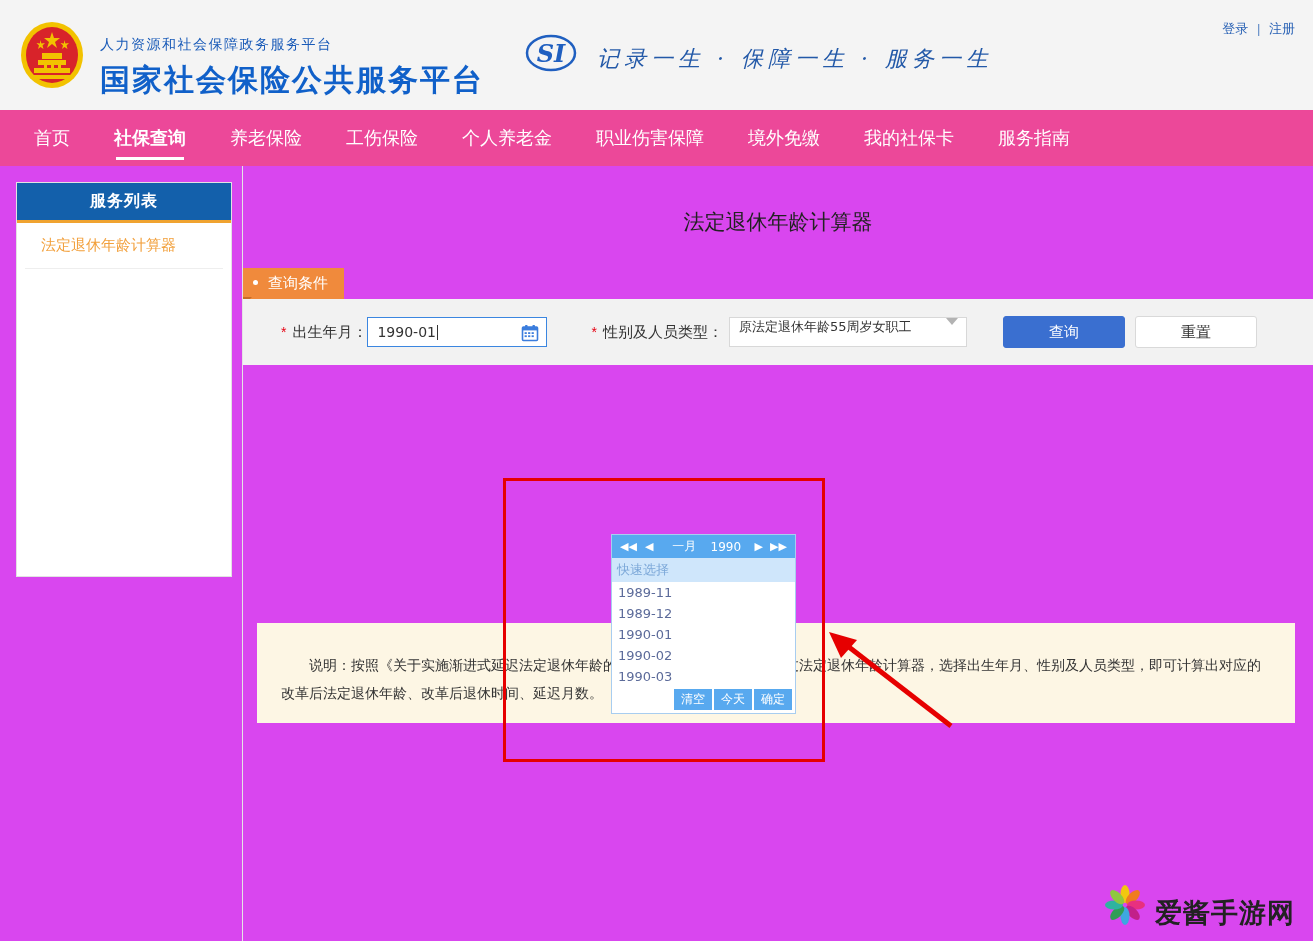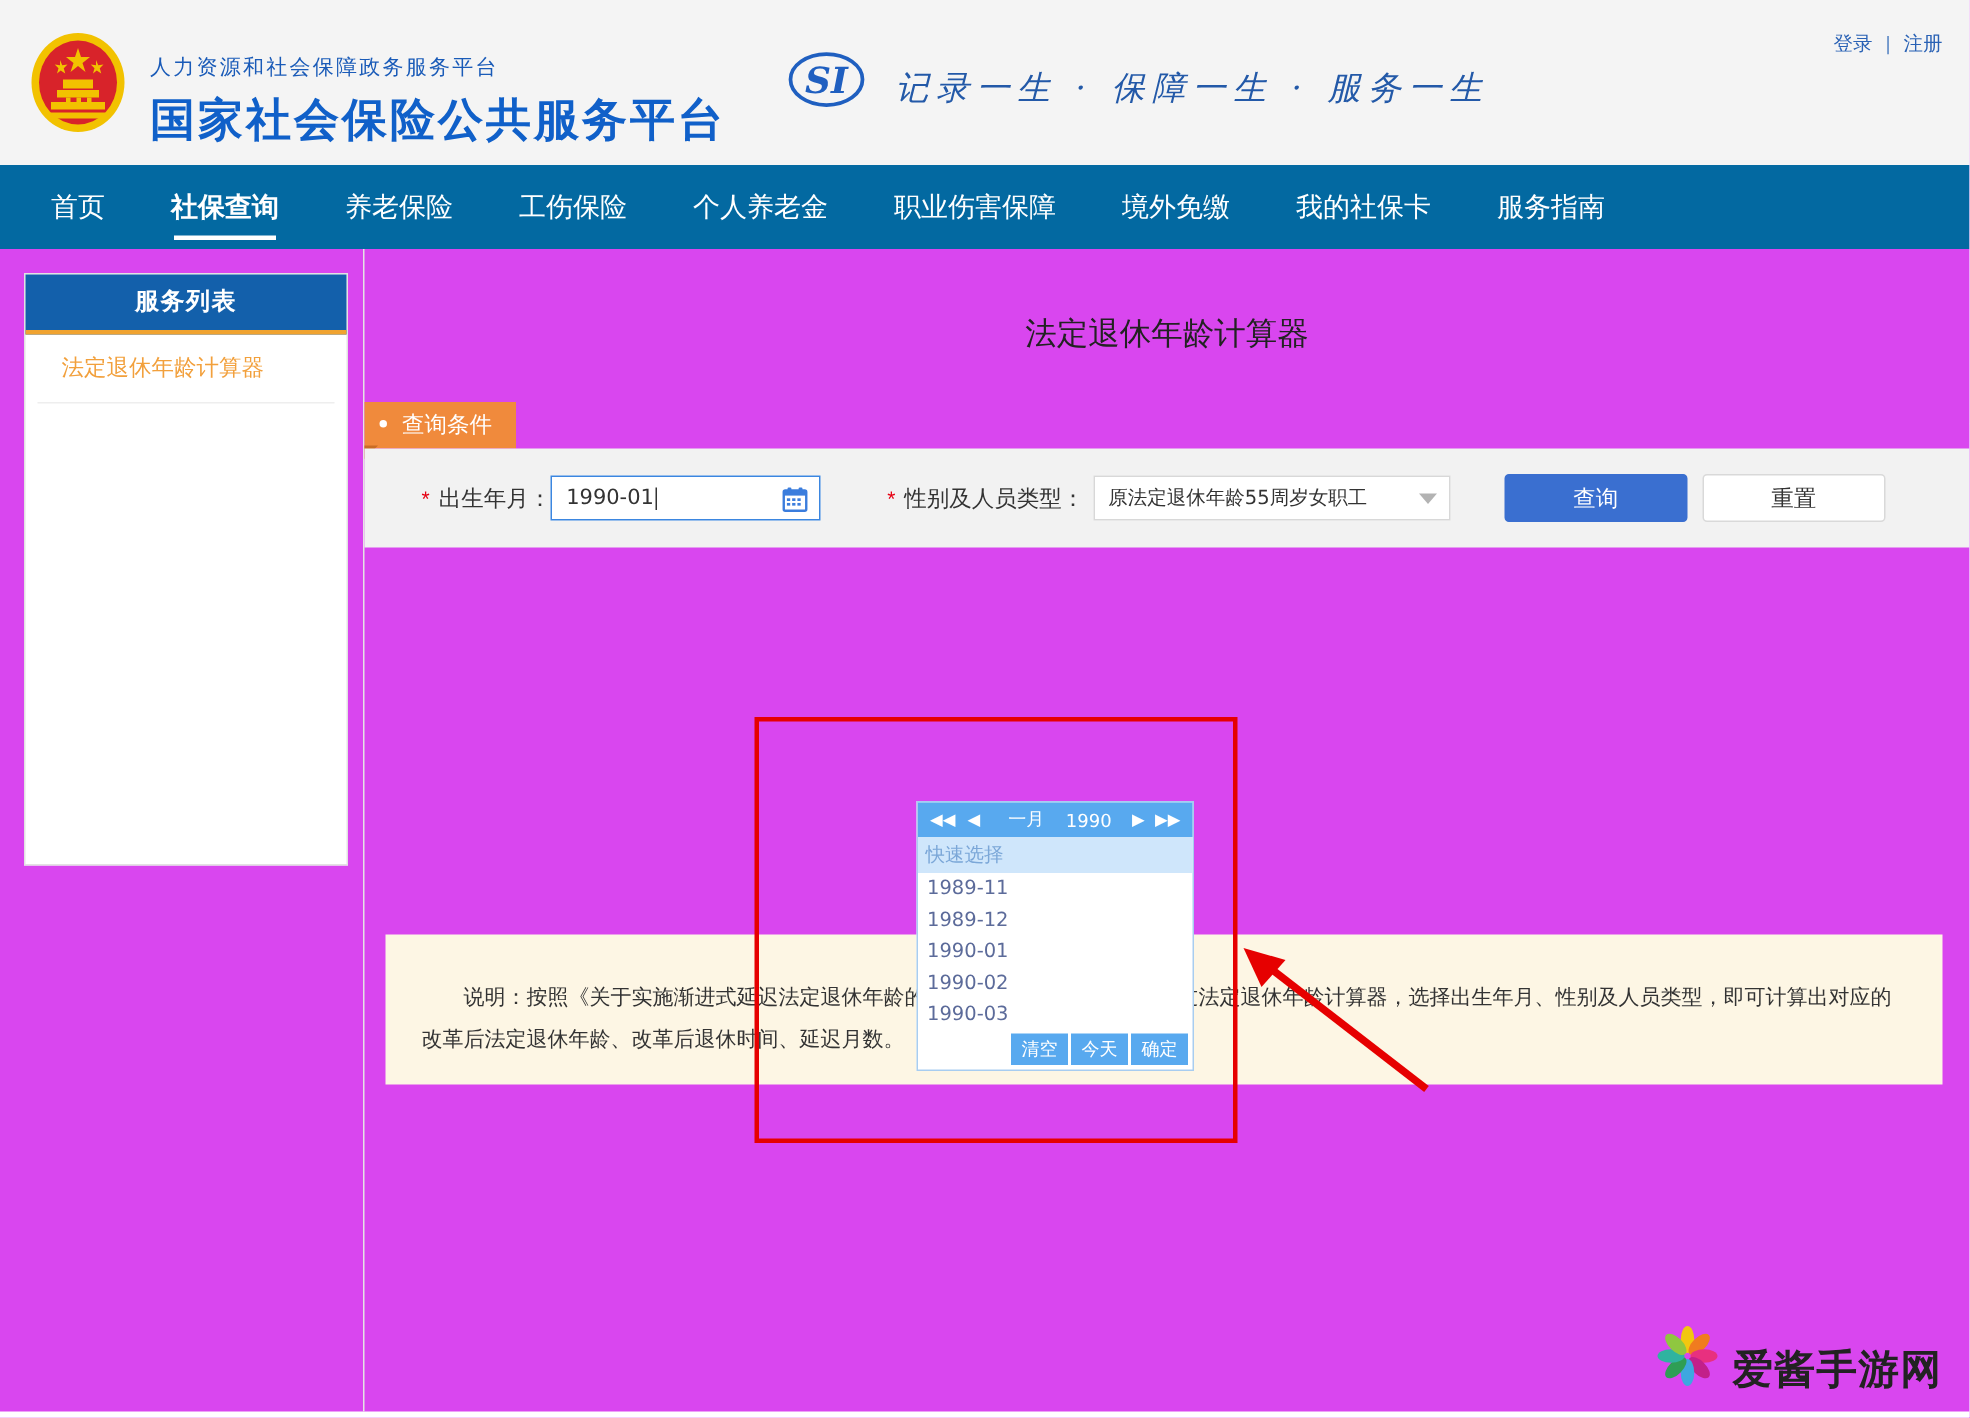--- a/index.html
+++ b/index.html
@@ -45,21 +45,21 @@
   }
   .auth-links {
     position: absolute; right: 18px; top: 20px;
     font-size: 13px; color: #2a62b5;
   }
   .auth-links span { cursor: pointer; }
   .auth-sep { color: #5a86c4; margin: 0 5px; }
 
   
   .navbar {
-    height: 56px; background: #0369a1;
+    height: 56px; background: #ec4899;
     display: flex; align-items: center;
     padding-left: 12px;
     position: relative;
   }
   .nav-item {
     position: relative;
     color: #ffffff; font-size: 18px;
     padding: 0 22px; height: 56px;
     display: flex; align-items: center; justify-content: center;
     white-space: nowrap; cursor: pointer;
@@ -159,21 +159,21 @@
   }
   .caret {
     display: inline-block; width: 1px; height: 15px;
     background: #333; margin-left: 1px;
   }
   .cal-icon { position: absolute; right: 7px; top: 6px; }
 
   .select-box {
     width: 238px; height: 30px;
     background: #fff; border: 1px solid #d8d8d8;
-    display: flex; align-items: center; justify-content: space-between;
+    display: flex; justify-content: space-between;
     padding: 0 8px 0 9px;
     font-size: 13px; color: #333;
     font-family: "DejaVu Sans", sans-serif;
   }
   .select-arrow {
     width: 0; height: 0;
     border-left: 6px solid transparent;
     border-right: 6px solid transparent;
     border-top: 7px solid #b3b3b3;
   }

